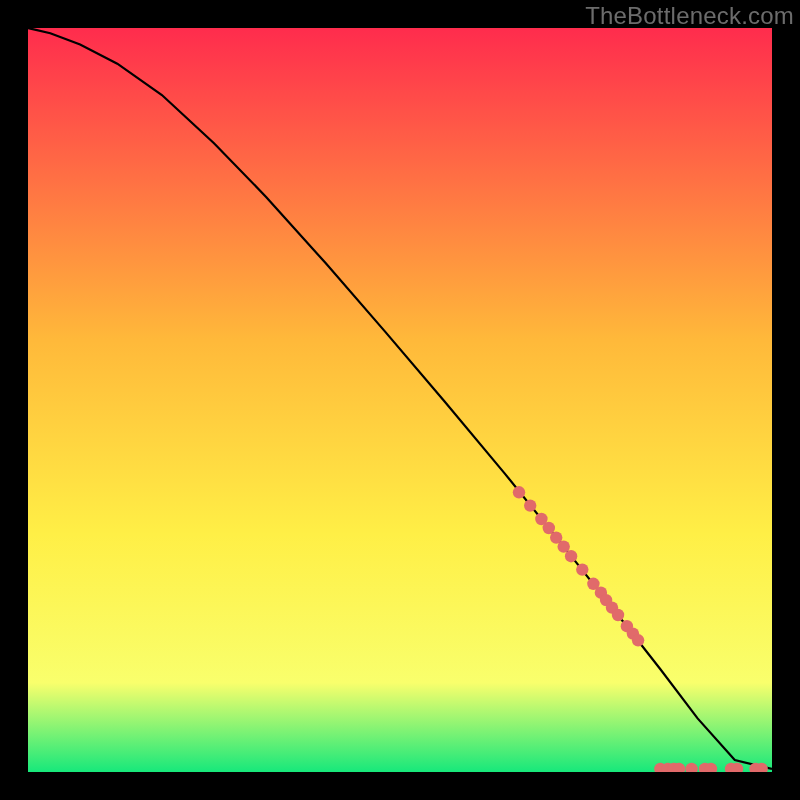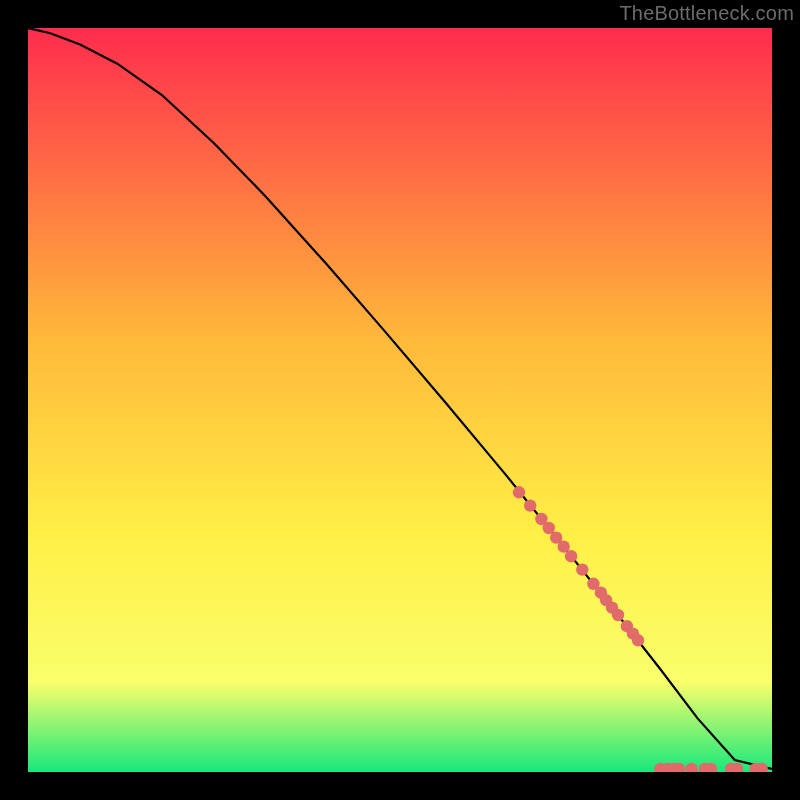--- a/index.html
+++ b/index.html
@@ -15,21 +15,21 @@
     position: relative;
     width: 800px;
     height: 800px;
     background: #000;
   }
   .watermark {
     position: absolute;
     top: 2px;
     right: 6px;
     color: #6c6c6c;
-    font-size: 20px;
+    font-size: 24px;
     font-weight: 400;
     letter-spacing: 0.2px;
     z-index: 5;
     margin-left: 30px;
   }
   .plot {
     position: absolute;
     left: 28px;
     top: 28px;
     width: 744px;

